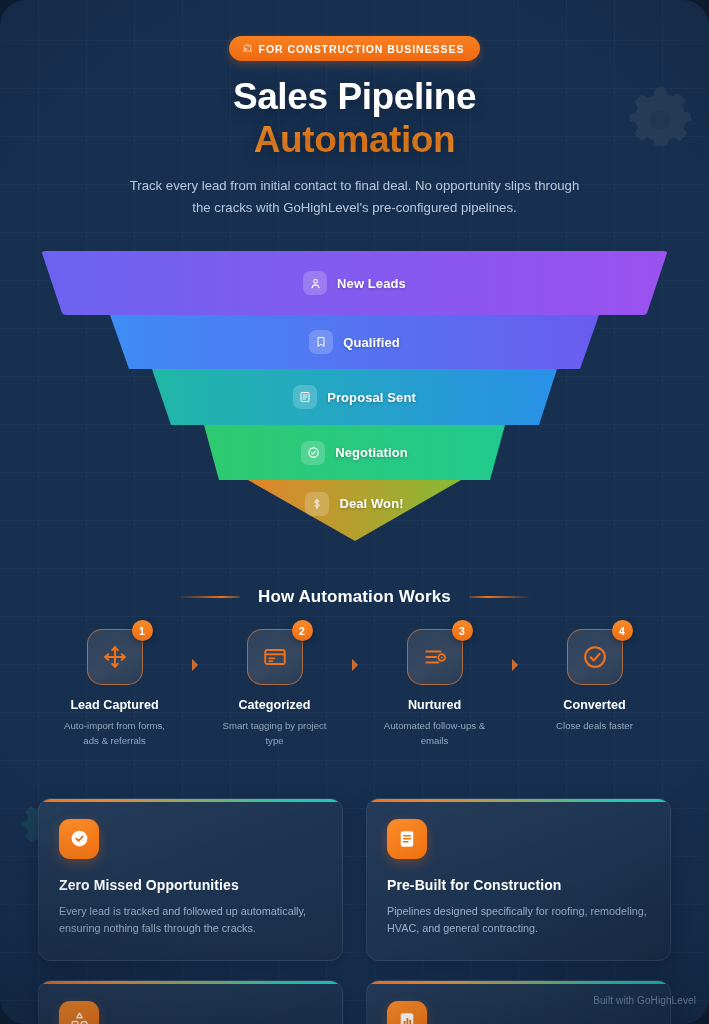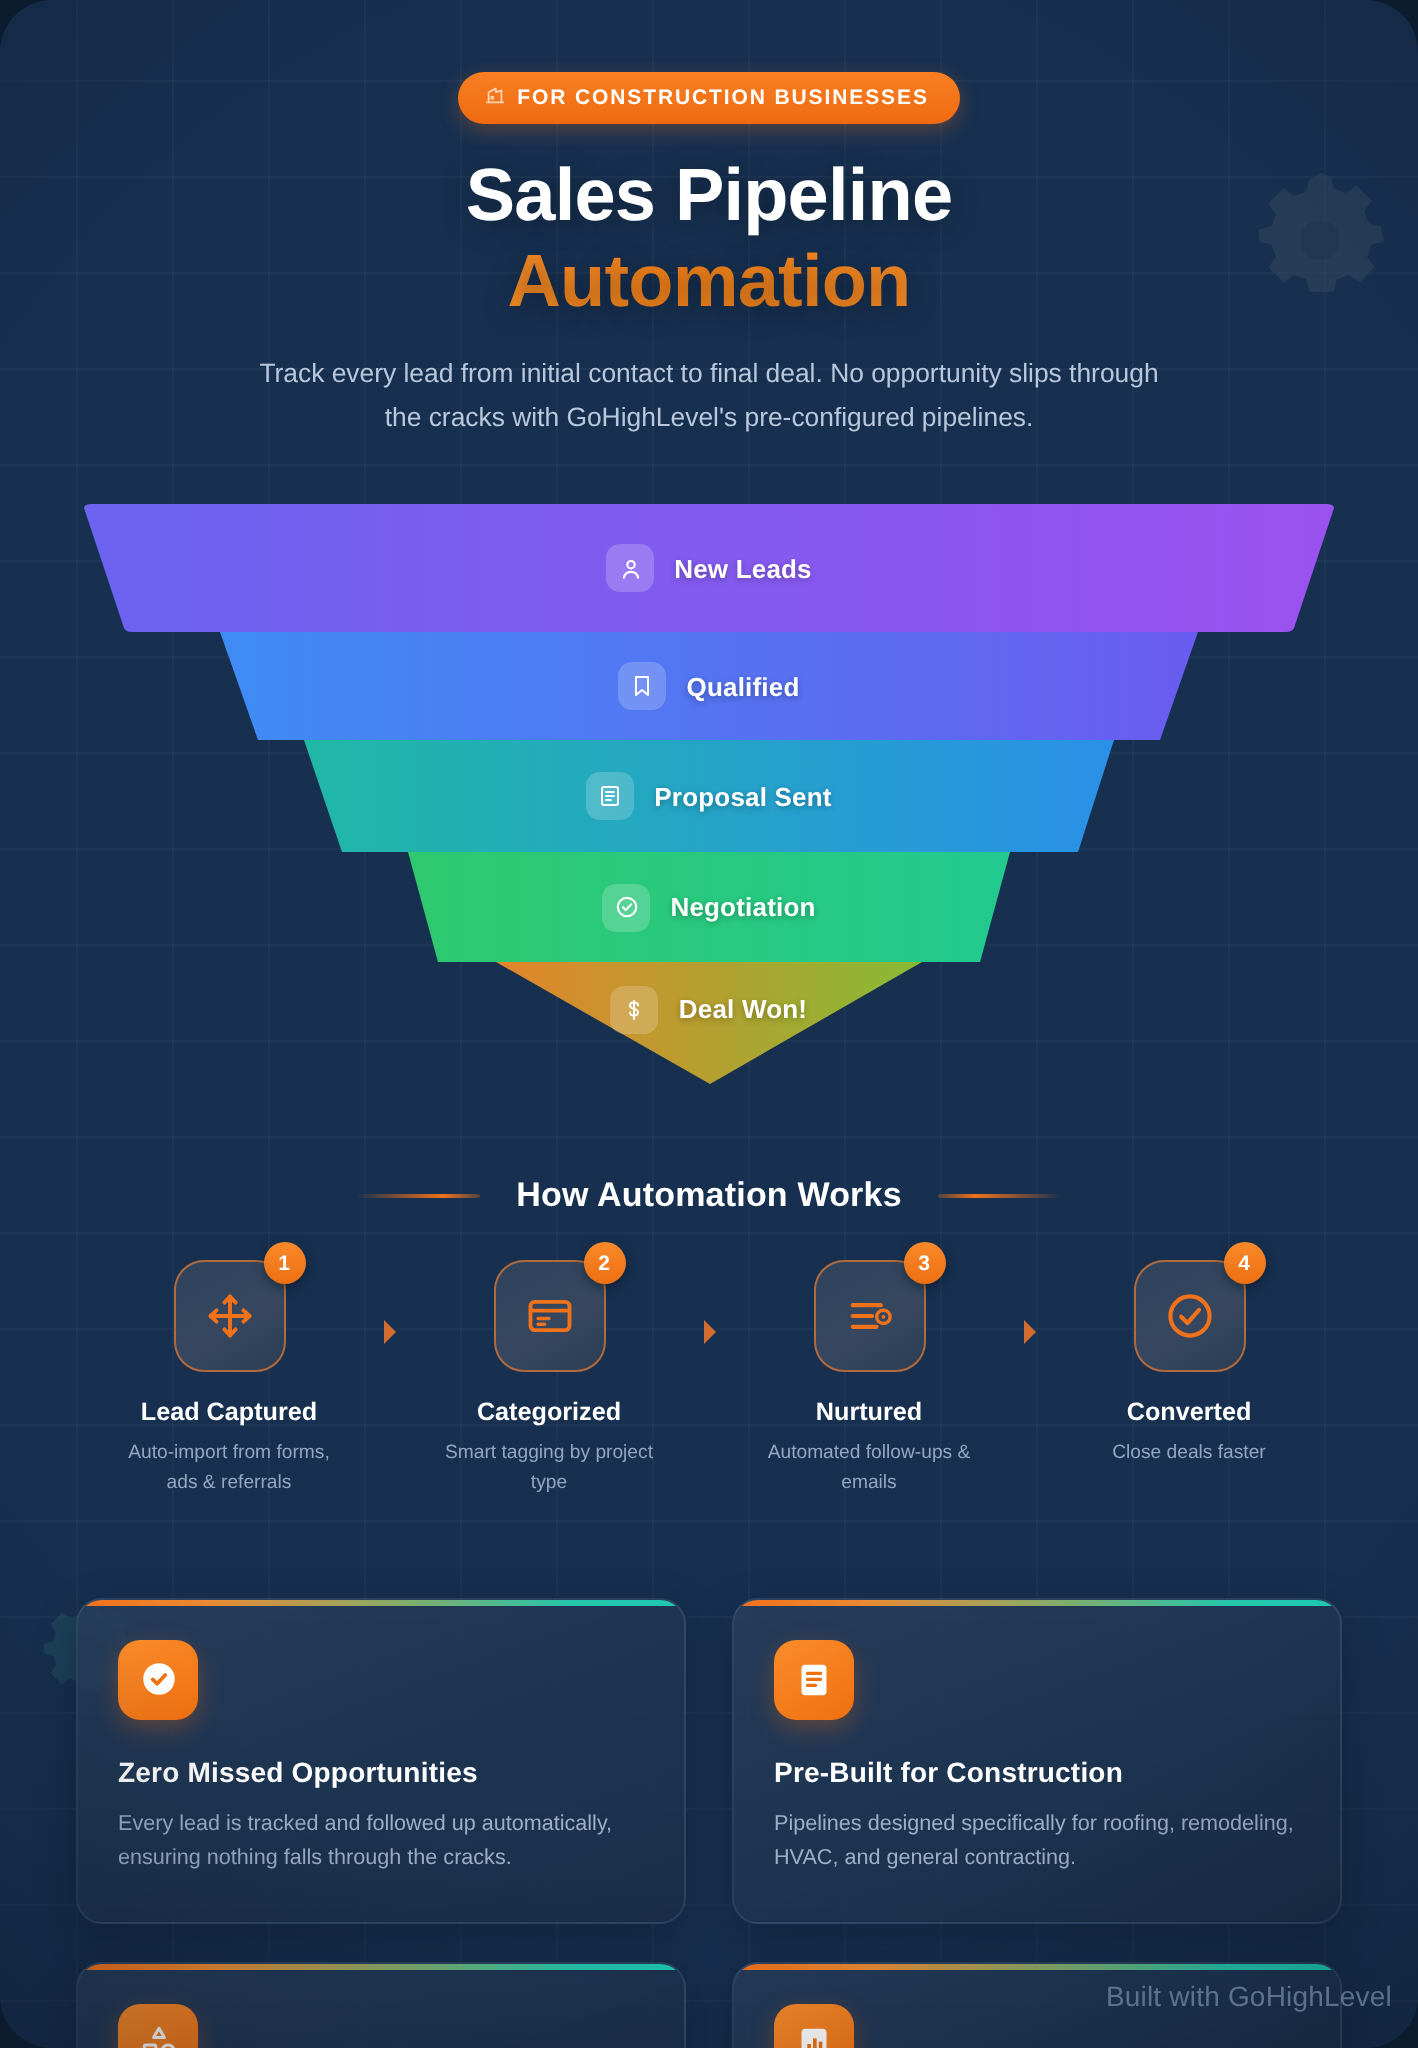--- a/index.html
+++ b/index.html
@@ -143,21 +143,21 @@
     width:40px; height:40px; border-radius:11px;
     background:linear-gradient(150deg,#fa8c2b 0%, #f0700f 100%);
     display:flex; align-items:center; justify-content:center;
     box-shadow:0 4px 12px rgba(235,105,20,.32);
   }
   .card h3{ margin-top:18px; font-size:14px; font-weight:bold; color:#fff; letter-spacing:.1px; }
   .card p{ margin-top:10px; font-size:10.8px; line-height:1.62; color:#9db0c7; }
 
   .watermark{
     position:absolute; right:13px; bottom:18px;
-    font-size:14px; color:rgba(150,172,197,.55); letter-spacing:.1px;
+    font-size:10px; color:rgba(150,172,197,.55); letter-spacing:.1px;
   }
 </style>
 </head>
 <body>
 
 <div id="page">
   <div id="grid"></div>
 
   <div class="gear" style="top:82px; left:622px;">
     <svg width="76" height="76" viewBox="0 0 100 100">

